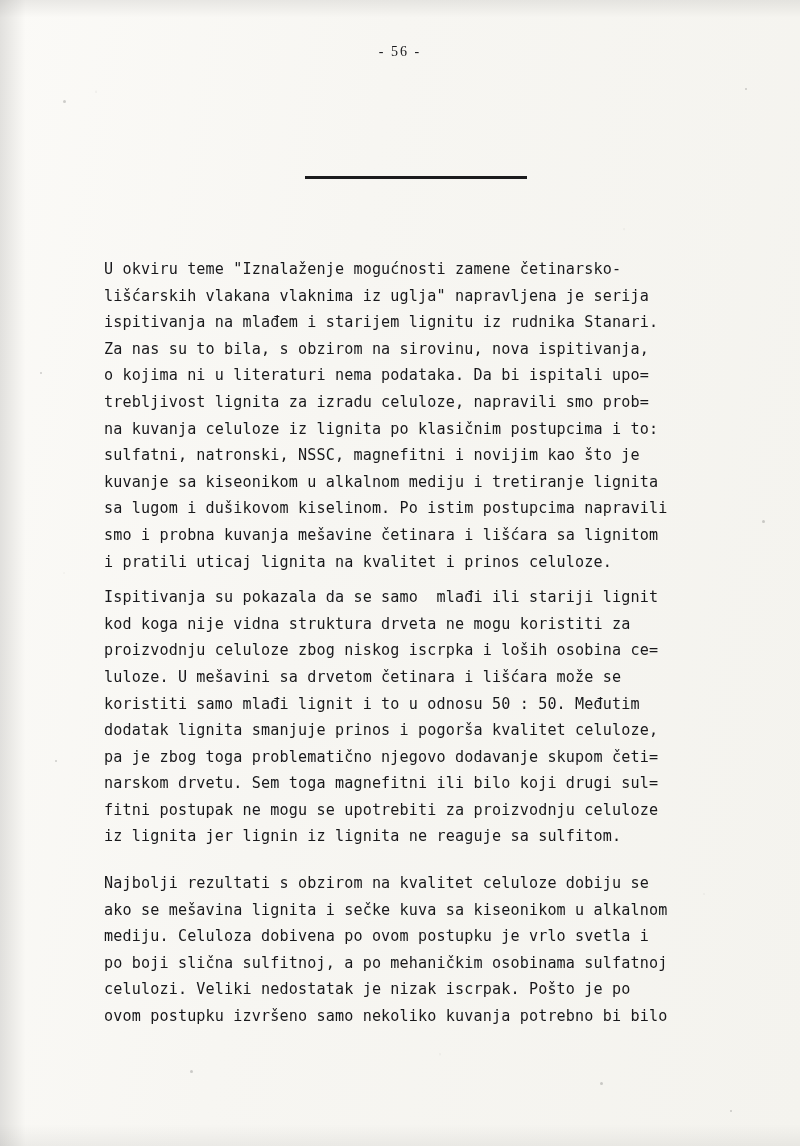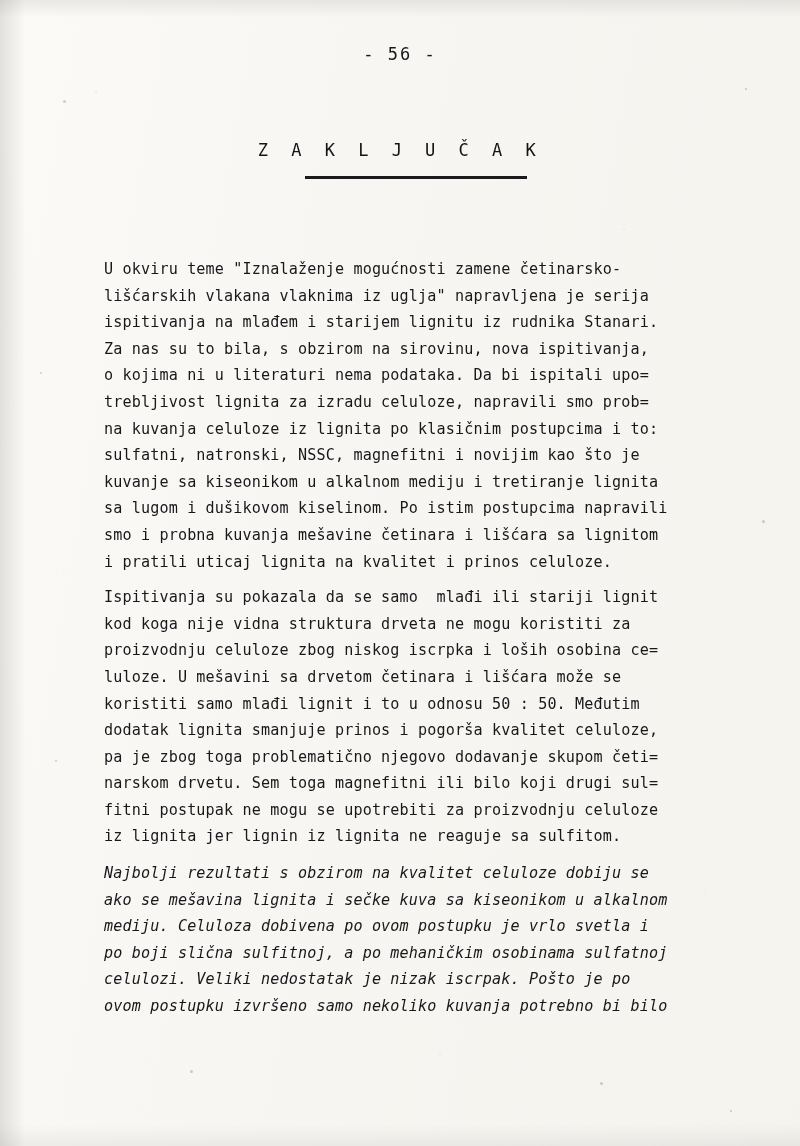--- a/index.html
+++ b/index.html
@@ -53,23 +53,24 @@
     position: absolute;
     left: 0; top: 0; right: 0; bottom: 0;
   }
 
   .page-number {
     position: absolute;
     top: 44px;
     left: 0;
     right: 0;
     text-align: center;
-    font-size: 17px;
+    font-size: 14px;
     letter-spacing: 2px;
     color: #17171a;
+    font-family: Liberation Serif, serif;
   }
 
   .heading-wrap {
     position: absolute;
     top: 140px;
     left: 0;
     right: 0;
     text-align: center;
   }
   .heading {
@@ -97,21 +98,21 @@
     font-size: 15.1px;
     line-height: 26.6px;
     letter-spacing: 0.15px;
   }
 
   .para {
     margin: 0 0 9px 0;
     white-space: pre-wrap;
   }
   .para.p2 { }
-  .para.p3 { margin-top: 10px; font-style: italic; }
+  .para.p3 { margin-top: 20px; }
 
   
   .para::selection { background: #d9d9d9; }
 
   .speck {
     position: absolute;
     background: rgba(0,0,0,0.18);
     border-radius: 50%;
     pointer-events: none;
   }
@@ -130,23 +131,20 @@
   <div class="speck" style="left:762px;top:520px;width:3px;height:3px;"></div>
   <div class="speck" style="left:190px;top:1070px;width:3px;height:3px;"></div>
   <div class="speck" style="left:600px;top:1082px;width:3px;height:3px;"></div>
   <div class="speck" style="left:55px;top:760px;width:2px;height:2px;"></div>
   <div class="speck" style="left:730px;top:1110px;width:2px;height:2px;"></div>
 
   <div class="content">
 
     <div class="page-number">- 56 -</div>
 
-    <div class="heading-wrap">
-      <div class="heading">Z A K L J U Č A K</div>
-    </div>
     <div class="heading-rule"></div>
 
     <div class="body-text">
       <p class="para p1">U okviru teme "Iznalaženje mogućnosti zamene četinarsko-
 lišćarskih vlakana vlaknima iz uglja" napravljena je serija
 ispitivanja na mlađem i starijem lignitu iz rudnika Stanari.
 Za nas su to bila, s obzirom na sirovinu, nova ispitivanja,
 o kojima ni u literaturi nema podataka. Da bi ispitali upo=
 trebljivost lignita za izradu celuloze, napravili smo prob=
 na kuvanja celuloze iz lignita po klasičnim postupcima i to:

